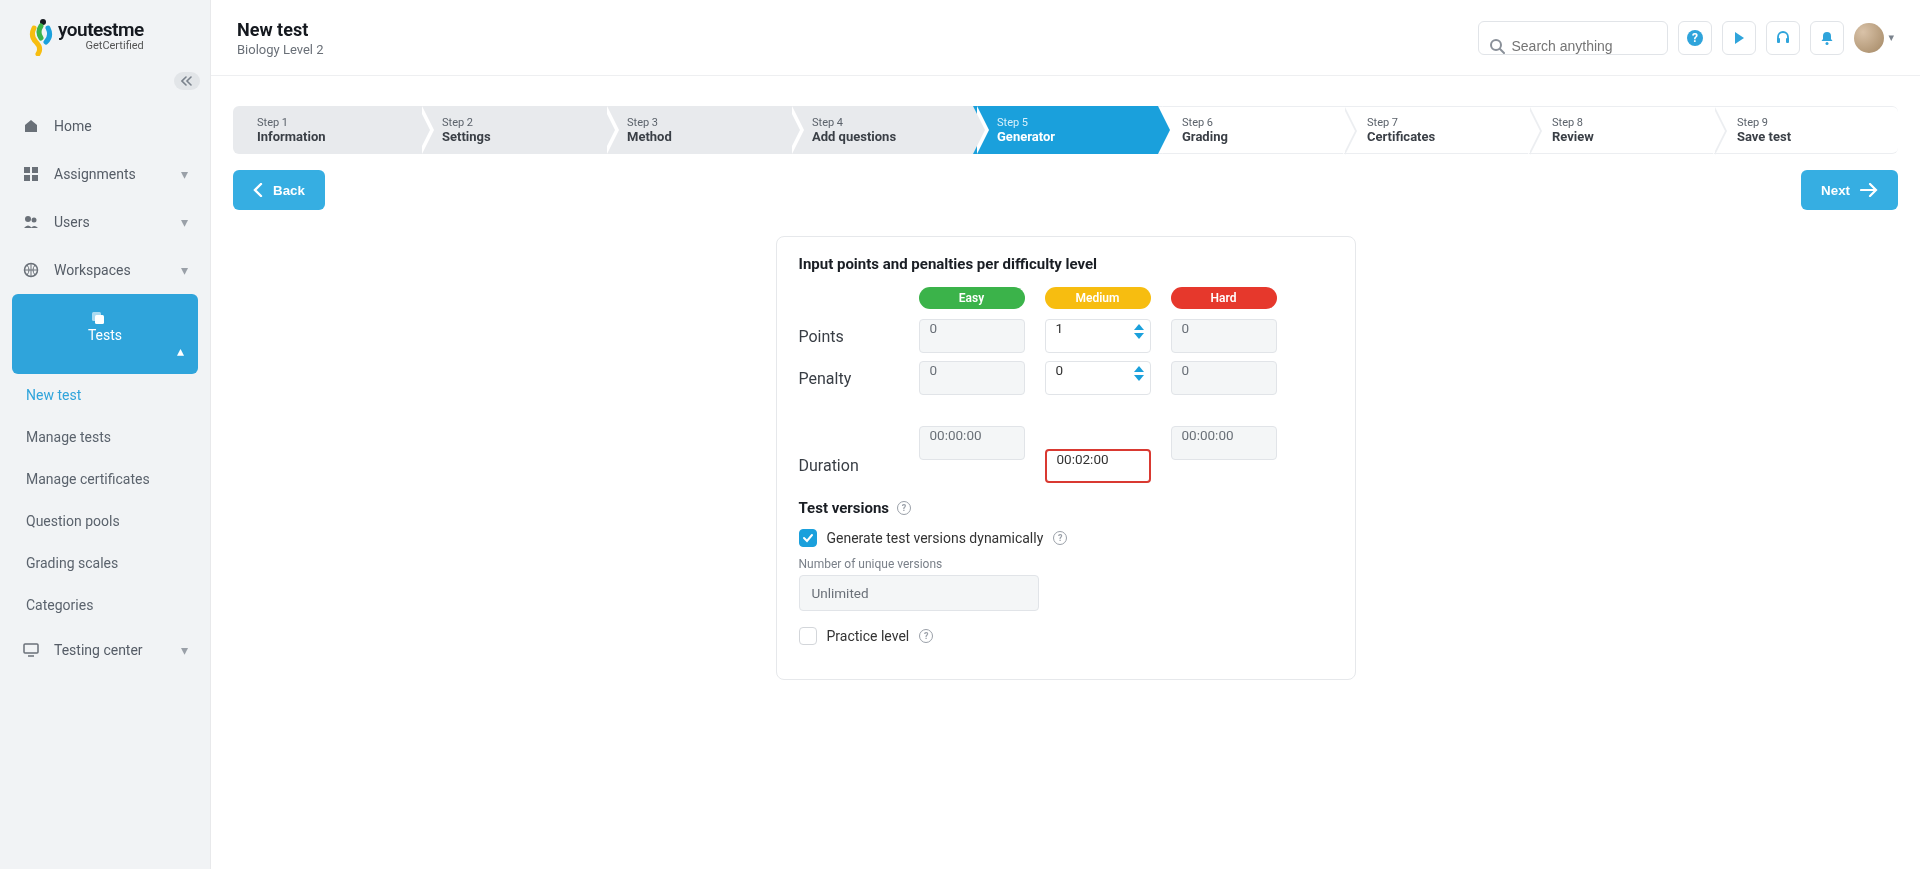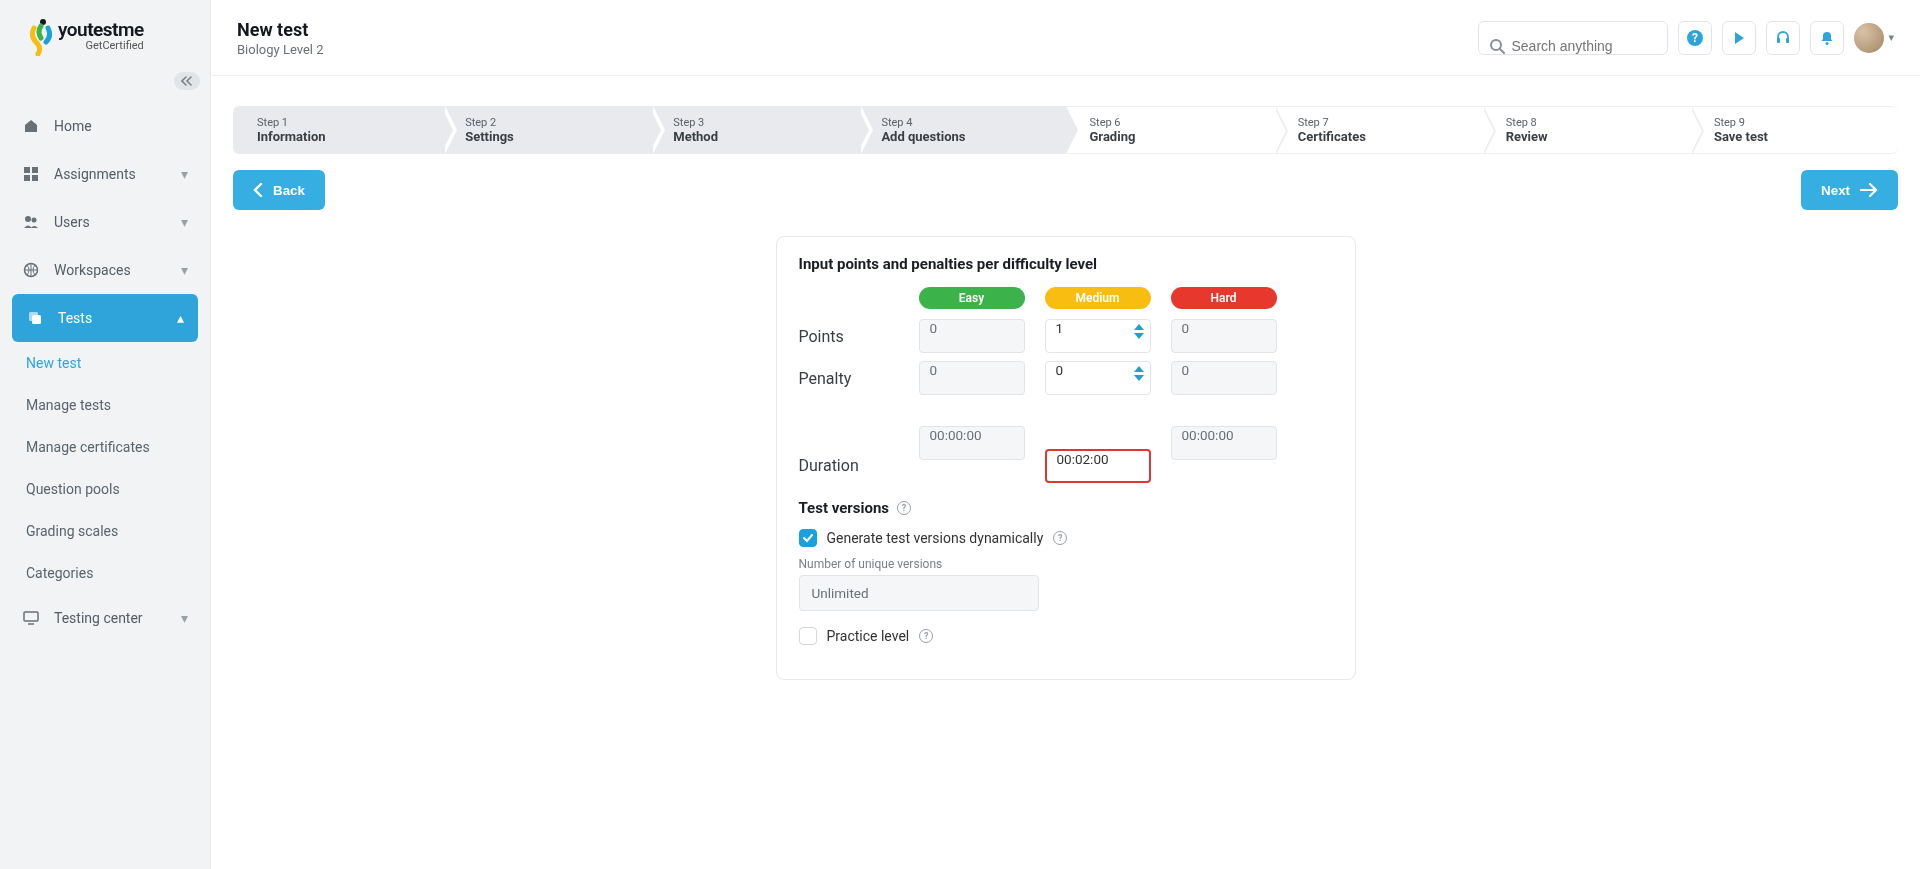--- a/index.html
+++ b/index.html
@@ -13,21 +13,21 @@
 .logo-brand { font-size: 19px; font-weight: 600; letter-spacing: -0.5px; }
 .logo-brand .you { color: #15191f; }
 .logo-brand .test { color: #15191f; font-weight: 700; }
 .logo-brand .me { color: #15191f; }
 .logo-sub { font-size: 11px; color: #555; text-align: right; margin-top: -2px; }
 .collapse-btn { position: absolute; right: 10px; top: 72px; width: 26px; height: 18px; background: #e2e5e8; border-radius: 9px; display: flex; align-items: center; justify-content: center; color: #8a8f97; font-size: 11px; cursor: pointer; }
 .nav { margin-top: 38px; flex: 1; overflow: hidden; }
 .nav-item { display: flex; align-items: center; padding: 15px 22px; color: #555c66; cursor: pointer; position: relative; }
 .nav-item .icn { width: 18px; height: 18px; margin-right: 14px; display: flex; align-items: center; justify-content: center; }
 .nav-item .chev { margin-left: auto; color: #9aa0a8; }
-.nav-item.active { background: #2fa4db; color: #fff; border-radius: 6px; margin: 0 12px; padding: 15px 14px; }
+.nav-item.active { background: #2fa4db; color: #fff; border-radius: 6px; margin: 0 12px; padding: 15px 14px; flex-direction: column; }
 .nav-item.active .chev { color: #fff; }
 .nav-sub { margin-left: 26px; }
 .nav-sub .sub-item { padding: 13px 10px 13px 0; color: #5b636d; cursor: pointer; }
 .nav-sub .sub-item.active-sub { color: #2fa4db; }
 .main { flex: 1; display: flex; flex-direction: column; background: #fff; }
 .topbar { height: 76px; display: flex; align-items: center; padding: 0 26px; border-bottom: 1px solid #eeeff1; }
 .page-title h1 { font-size: 18px; font-weight: 700; color: #15191f; }
 .page-title .sub { font-size: 13px; color: #6a7078; margin-top: 2px; }
 .top-right { margin-left: auto; display: flex; align-items: center; gap: 10px; }
 .search { width: 190px; height: 34px; border: 1px solid #e1e4e8; border-radius: 6px; display: flex; align-items: flex-end; padding: 0 10px; color: #8a9099; }
@@ -247,20 +247,24 @@
             <div class="sname">Settings</div>
           </div>
         <div class="step">
             <div class="sno">Step 3</div>
             <div class="sname">Method</div>
           </div>
         <div class="step">
             <div class="sno">Step 4</div>
             <div class="sname">Add questions</div>
           </div>
+        <div class="step active">
+            <div class="sno">Step 5</div>
+            <div class="sname">Generator</div>
+          </div>
         <div class="step future">
             <div class="sno">Step 6</div>
             <div class="sname">Grading</div>
           </div>
         <div class="step future">
             <div class="sno">Step 7</div>
             <div class="sname">Certificates</div>
           </div>
         <div class="step future">
             <div class="sno">Step 8</div>

